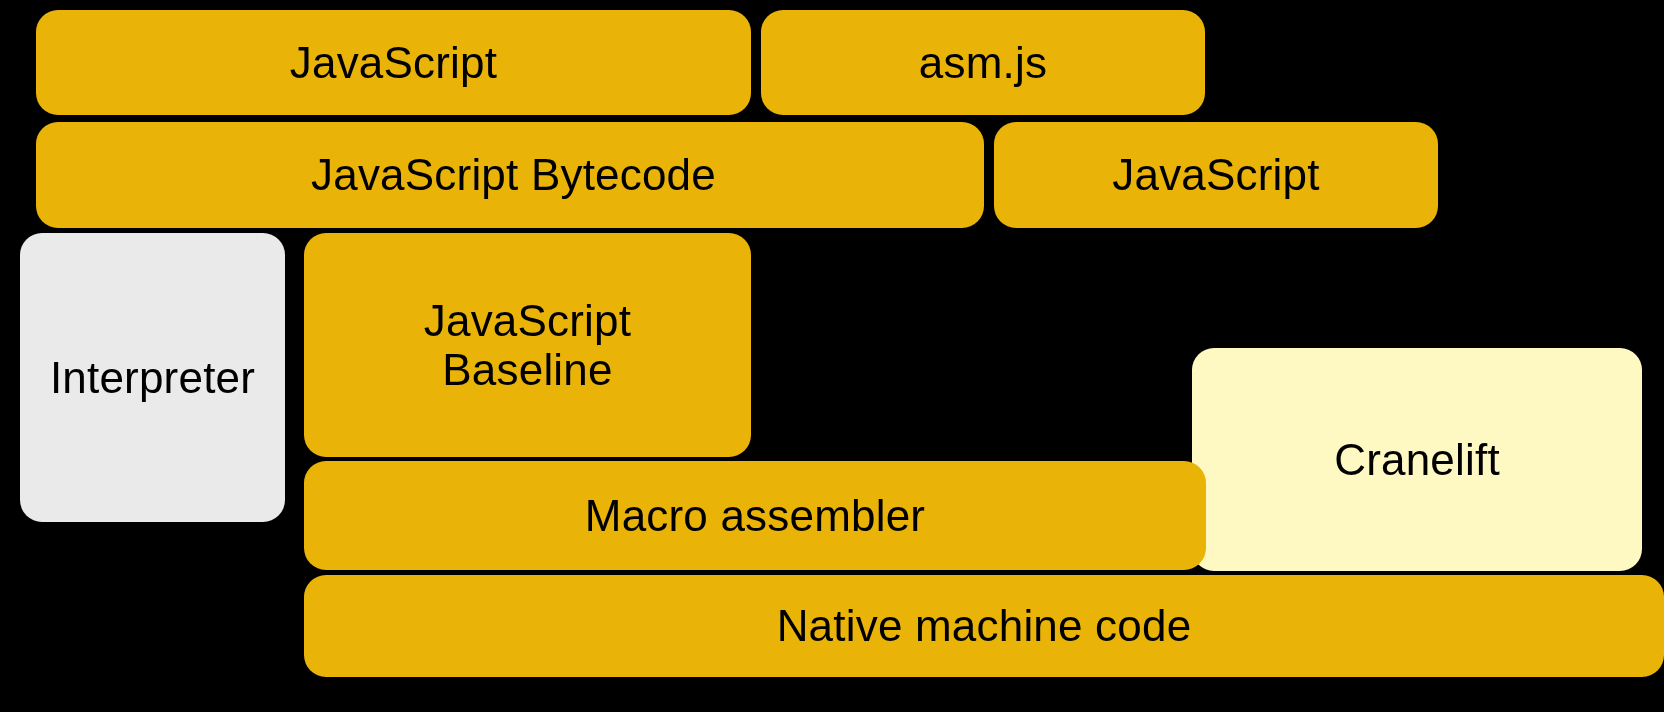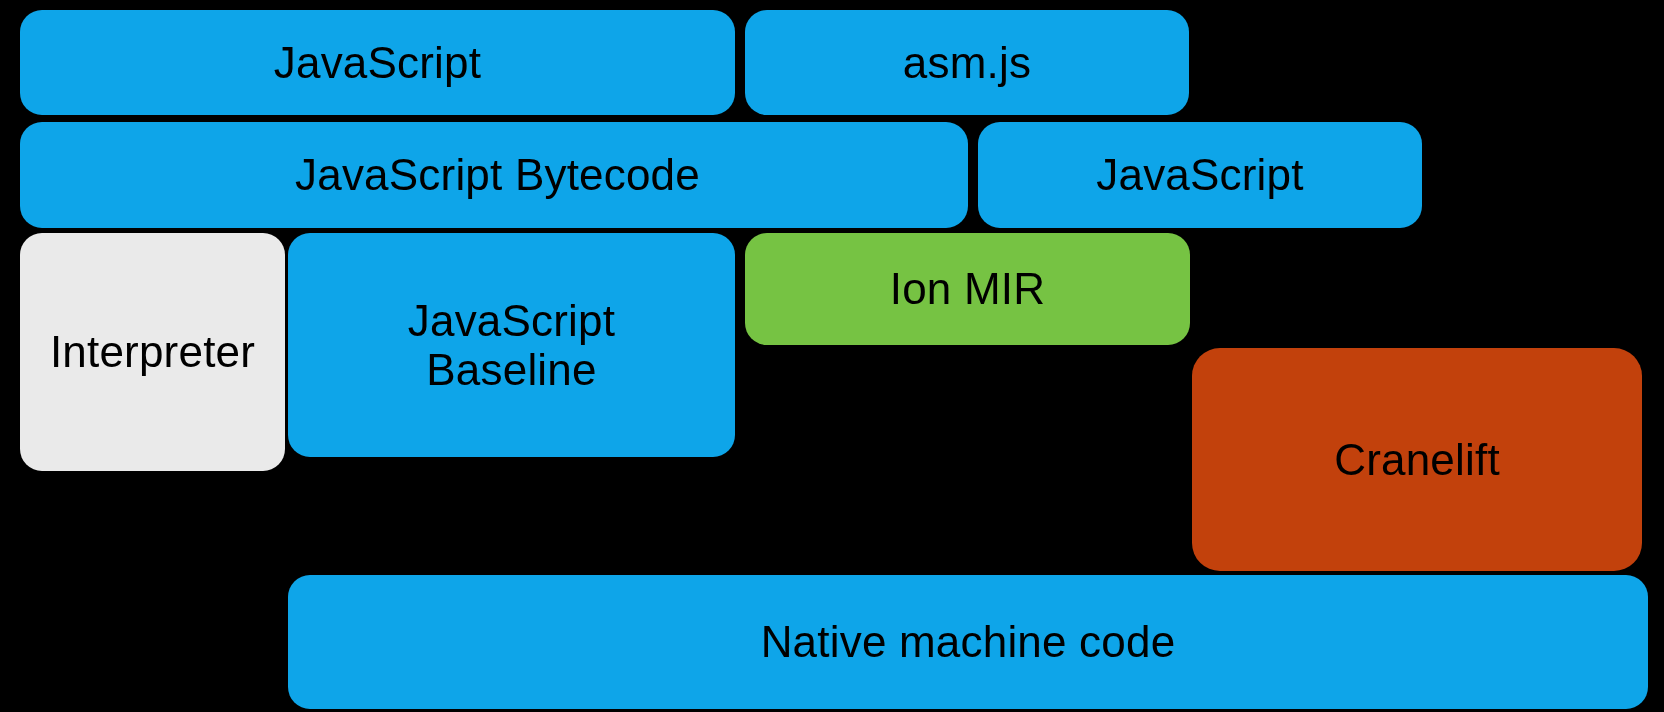--- a/index.html
+++ b/index.html
@@ -26,32 +26,32 @@
     text-align: center;
     color: #000000;
     font-size: 44px;
     line-height: 1.12;
     font-weight: 400;
     letter-spacing: 0.2px;
     white-space: pre-line;
     padding: 0 10px;
     -webkit-font-smoothing: antialiased;
   }
-  .fill-white { background: #0ea5e9; }
+  .fill-white { background: #eab308; margin-left: 16px; }
   .fill-gray  { background: #EAEAEA; }
   .fill-green { background: #76C343; }
-  .fill-pink  { background: #c2410c; border-radius: 28px; }
+  .fill-pink  { background: #fef9c3; }
 </style>
 </head>
 <body>
 
 <div id="diagram" style="width: 1664px; height: 712px; background: rgb(0, 0, 0);">
     <div class="node fill-white" style="left: 20px; top: 10px; width: 715px; height: 105px;">JavaScript</div>
     <div class="node fill-white" style="left: 745px; top: 10px; width: 444px; height: 105px;">asm.js</div>
     <div class="node fill-white" style="left: 20px; top: 122px; width: 948px; height: 106px; padding-left: 17px;">JavaScript Bytecode</div>
     <div class="node fill-white" style="left: 978px; top: 122px; width: 444px; height: 106px;">JavaScript</div>
-    <div class="node fill-gray" style="left: 20px; top: 233px; width: 265px; height: 238px;">Interpreter</div>
+    <div class="node fill-gray" style="left: 20px; top: 233px; width: 265px; height: 289px;">Interpreter</div>
     <div class="node fill-white" style="left: 288px; top: 233px; width: 447px; height: 224px;">JavaScript
 Baseline</div>
-    <div class="node fill-green" style="left: 745px; top: 233px; width: 445px; height: 112px;">Ion MIR</div>
     <div class="node fill-pink" style="left: 1192px; top: 348px; width: 450px; height: 223px;">Cranelift</div>
-    <div class="node fill-white" style="left: 288px; top: 575px; width: 1360px; height: 134px;">Native machine code</div>
+    <div class="node fill-white" style="left: 288px; top: 461px; width: 902px; height: 109px;">Macro assembler</div>
+    <div class="node fill-white" style="left: 288px; top: 575px; width: 1360px; height: 102px;">Native machine code</div>
   </div>
 
 </body></html>

